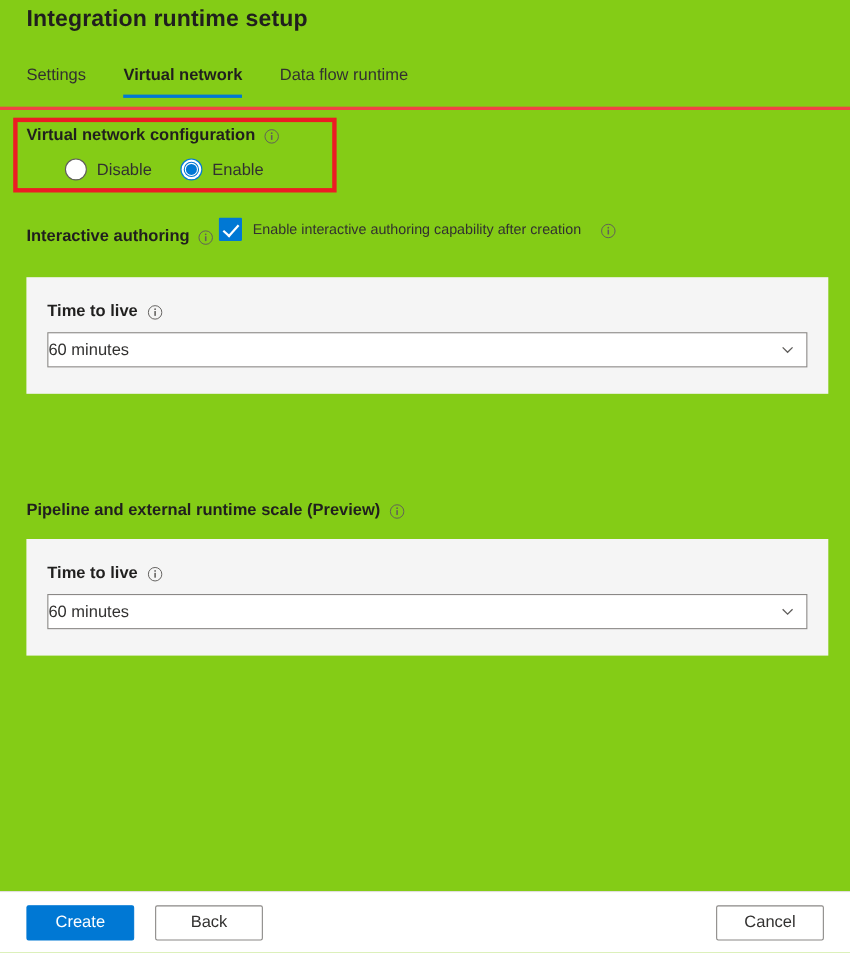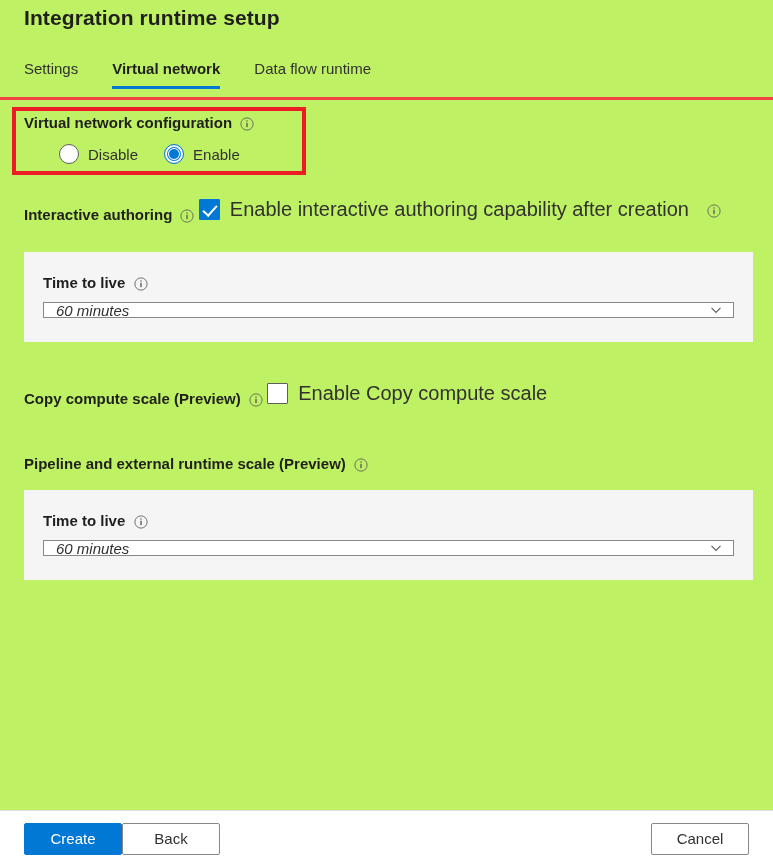--- a/index.html
+++ b/index.html
@@ -7,21 +7,21 @@
     margin: 0; padding: 0;
     width: 773px; height: 866px;
     background: #ffffff;
     font-family: "Segoe UI", "Liberation Sans", sans-serif;
     color: #323130;
     overflow: hidden;
   }
   .page {
     position: relative;
     width: 773px; height: 866px;
-    background: #bef264;
+    background: #84cc16;
   }
 
   
   .page-title {
     position: absolute;
     left: 24px; top: 6px;
     font-size: 21px;
     font-weight: 600;
     color: #201f1e;
     letter-spacing: 0.1px;
@@ -137,21 +137,21 @@
     box-shadow: inset 0 0 0 2px #ffffff, inset 0 0 0 3px #0078d4;
     border-color: #0078d4;
   }
 
   
   .cb-row {
     display: inline-flex;
     align-items: center;
     gap: 10px;
     cursor: pointer;
-    font-size: 20px;
+    font-size: 13px;
     color: #323130;
   }
   .cb-mark {
     width: 21px; height: 21px;
     border: 1px solid #605e5c;
     background: #fff;
     flex: none;
     position: relative;
     border-radius: 1px;
   }
@@ -191,31 +191,30 @@
   .field-label {
     font-size: 15px;
     font-weight: 600;
     color: #201f1e;
     display: inline-flex;
     align-items: center;
     gap: 9px;
   }
   .select-box {
     margin-top: 10px;
-    height: 16px;
+    height: 32px;
     background: #ffffff;
     border: 1px solid #8a8886;
     display: flex;
     align-items: center;
     justify-content: space-between;
-    padding: 0 11px 0 12px;
-    cursor: pointer;
-    font-size: 15px;
-    color: #323130;
-    font-style: italic;
+    padding: 0 11px 0 0;
+    cursor: pointer;
+    font-size: 15px;
+    color: #323130;
   }
   .chev {
     width: 12px; height: 12px;
     flex: none;
     color: #605e5c;
   }
   .chev svg { display: block; }
 
   
   .ccs-block {
@@ -255,20 +254,21 @@
   }
   .btn-primary {
     background: #0078d4;
     border: 1px solid #0078d4;
     color: #ffffff;
   }
   .btn-default {
     background: #ffffff;
     border: 1px solid #8a8886;
     color: #323130;
+    margin-left: 19px;
   }
   .btn-cancel {
     background: #ffffff;
     border: 1px solid #8a8886;
     color: #323130;
     margin-left: auto;
   }
 </style>
 </head>
 <body>
@@ -346,36 +346,20 @@
     <div class="select-box">
       <span>60 minutes</span>
       <span class="chev">
         <svg width="12" height="12" viewBox="0 0 12 12" aria-hidden="true">
           <path d="M1.5 3.8 L6 8.3 L10.5 3.8" fill="none" stroke="#605e5c" stroke-width="1.2"></path>
         </svg>
       </span>
     </div>
   </div>
 
-  <div class="ccs-block">
-    <div class="section-label">
-      <span>Copy compute scale (Preview)</span>
-      <span class="info-icon">
-        <svg width="14" height="14" viewBox="0 0 16 16" aria-hidden="true">
-          <circle cx="8" cy="8" r="7" fill="none" stroke="#605e5c" stroke-width="1"></circle>
-          <circle cx="8" cy="4.6" r="0.9" fill="#605e5c"></circle>
-          <rect x="7.2" y="6.6" width="1.6" height="5" fill="#605e5c"></rect>
-        </svg>
-      </span>
-    </div>
-    <label class="cb-row">
-      <span class="cb-mark"></span>
-      <span>Enable Copy compute scale</span>
-    </label>
-  </div>
 
   <div class="pecs-block">
     <div class="section-label">
       <span>Pipeline and external runtime scale (Preview)</span>
       <span class="info-icon">
         <svg width="14" height="14" viewBox="0 0 16 16" aria-hidden="true">
           <circle cx="8" cy="8" r="7" fill="none" stroke="#605e5c" stroke-width="1"></circle>
           <circle cx="8" cy="4.6" r="0.9" fill="#605e5c"></circle>
           <rect x="7.2" y="6.6" width="1.6" height="5" fill="#605e5c"></rect>
         </svg>

